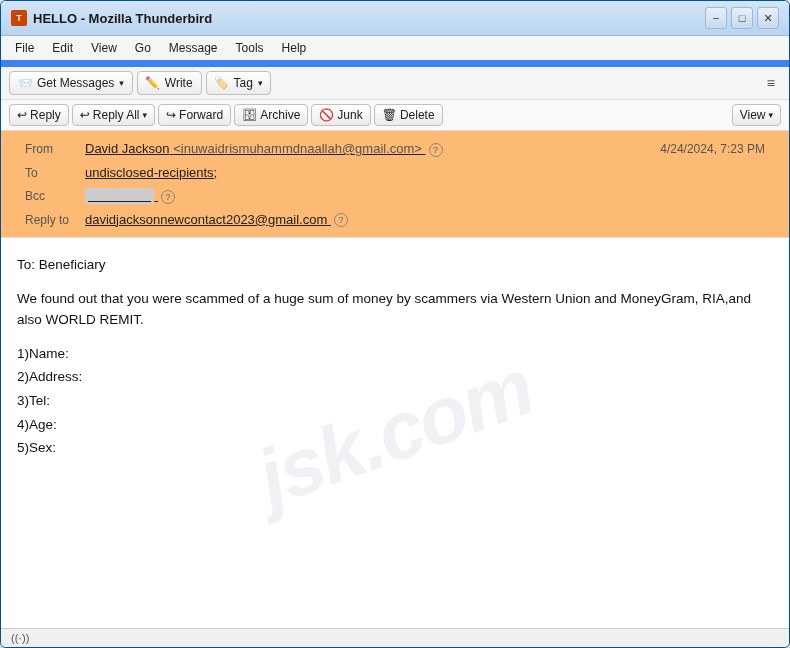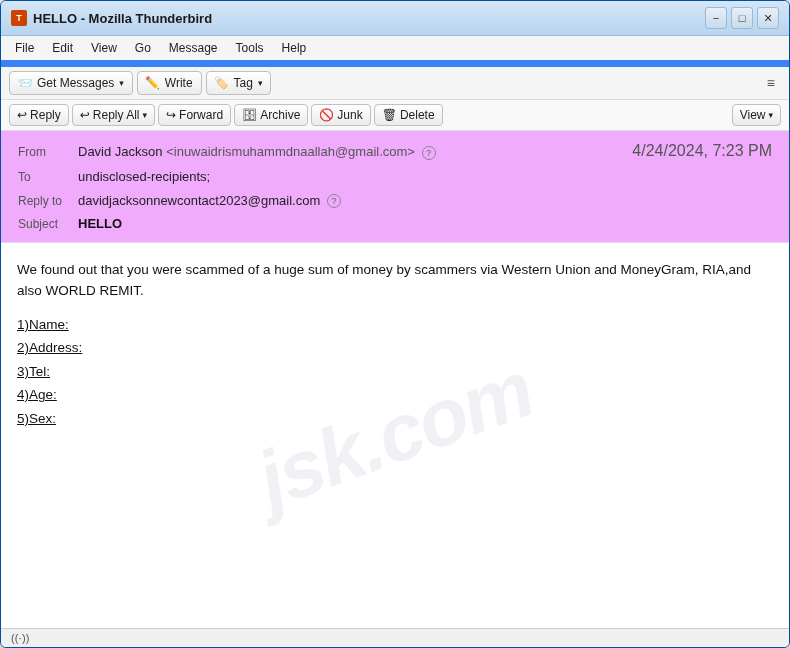--- a/index.html
+++ b/index.html
@@ -145,43 +145,44 @@
       color: #222;
       white-space: nowrap;
     }
     .action-btn .caret { font-size: 9px; }
     .action-btn-more {
       margin-left: auto;
     }
 
     
     .email-header {
-      background: #f0abfc;
+      background: #fdba74;
       border-bottom: 1px solid #e0e0e0;
-      padding: 6px 17px;
+      padding: 6px 24px;
     }
     .header-row {
       display: flex;
       align-items: baseline;
       padding: 2px 0;
       font-size: 13px;
       line-height: 1.5;
     }
     .header-label {
       color: #555;
       min-width: 60px;
       font-size: 12px;
     }
     .header-value {
       color: #222;
       flex: 1;
+      text-decoration: underline;
     }
     .header-date {
       color: #555;
-      font-size: 16px;
+      font-size: 12px;
       white-space: nowrap;
       text-align: center;
     }
     .header-subject {
       font-weight: bold;
       color: #111;
     }
     .blurred-text {
       background: #ccc;
       border-radius: 2px;
@@ -229,21 +230,20 @@
       white-space: nowrap;
       letter-spacing: -2px;
       font-style: italic;
     }
 
     .email-body p {
       margin-bottom: 12px;
     }
     .email-body .list-item {
       margin-bottom: 2px;
-      text-decoration: underline;
     }
 
     
     .status-bar {
       background: #f0f0f0;
       border-top: 1px solid #ccc;
       padding: 3px 10px;
       font-size: 11px;
       color: #555;
       display: flex;
@@ -339,35 +339,39 @@
         <span style="color:#555;">&lt;inuwaidrismuhammdnaallah@gmail.com&gt;</span>
         <span class="verify-icon">?</span>
       </span>
       <span class="header-date">4/24/2024, 7:23 PM</span>
     </div>
     <div class="header-row">
       <span class="header-label">To</span>
       <span class="header-value">undisclosed-recipients;</span>
     </div>
     <div class="header-row">
+      <span class="header-label">Bcc</span>
+      <span class="header-value">
+        <span class="blurred-text">&nbsp;&nbsp;&nbsp;&nbsp;&nbsp;&nbsp;&nbsp;&nbsp;&nbsp;&nbsp;&nbsp;&nbsp;&nbsp;&nbsp;&nbsp;&nbsp;&nbsp;&nbsp;&nbsp;</span>
+        <span class="verify-icon">?</span>
+      </span>
+    </div>
+    <div class="header-row">
       <span class="header-label">Reply to</span>
       <span class="header-value">
         <span>davidjacksonnewcontact2023@gmail.com</span>
         <span class="verify-icon">?</span>
       </span>
     </div>
-    <div class="header-row">
-      <span class="header-label">Subject</span>
-      <span class="header-value header-subject">HELLO</span>
-    </div>
   </div>
 
   <div class="email-body">
     <div class="watermark">jsk.com</div>
 
+    <p>To: Beneficiary</p>
     <p>We found out that you were scammed of a huge sum of money by scammers via Western Union and MoneyGram, RIA,and also WORLD REMIT.</p>
 
     <div style="margin-bottom:12px;">
       <div class="list-item">1)Name:</div>
       <div class="list-item">2)Address:</div>
       <div class="list-item">3)Tel:</div>
       <div class="list-item">4)Age:</div>
       <div class="list-item">5)Sex:</div>
     </div>
 

